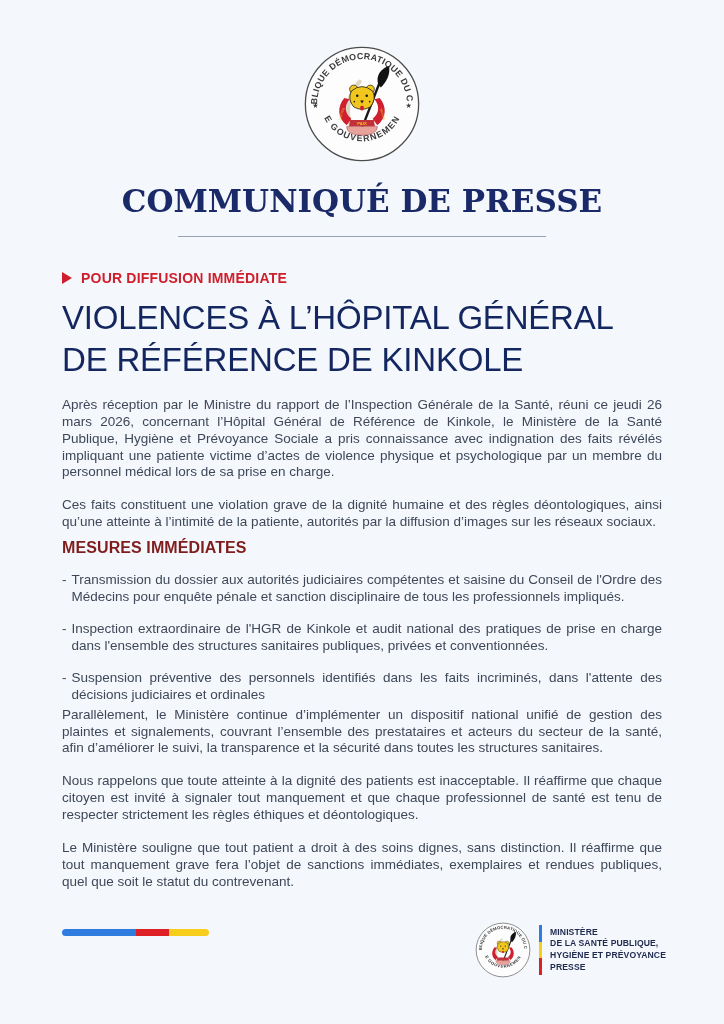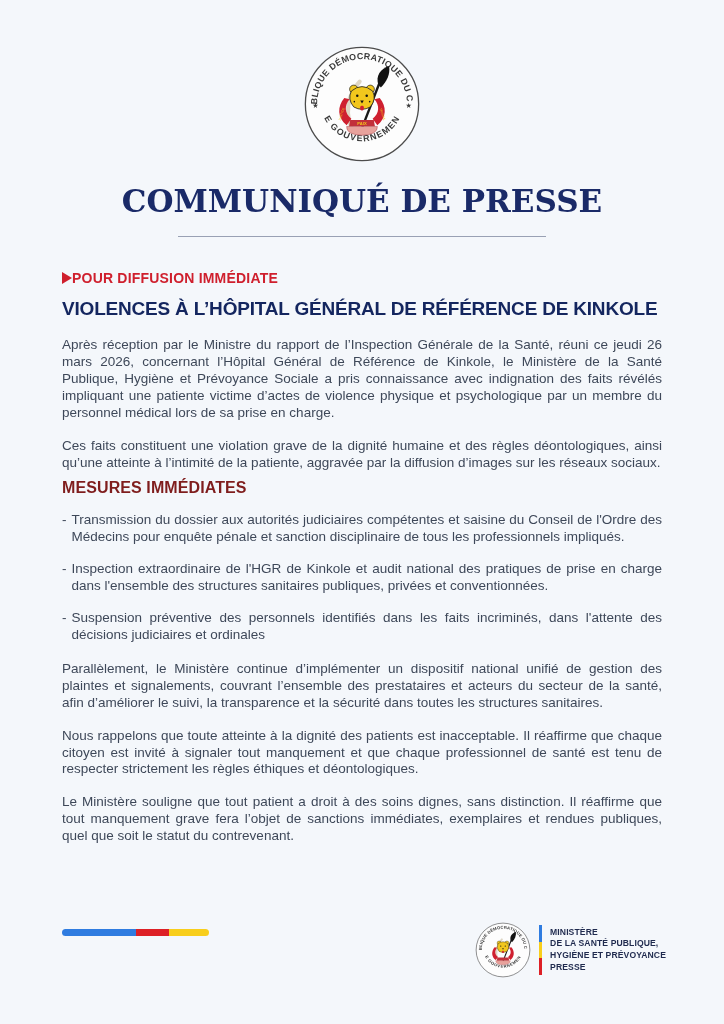--- a/index.html
+++ b/index.html
@@ -27,38 +27,38 @@
     color: #1a2a68;
   }
   .title-divider {
     width: 368px;
     height: 0;
     border-top: 1px solid #99a1b4;
     margin: 17px auto 0;
   }
   
   .content { width: 600px; margin: 33px auto 0; }
-  .release-row { display: flex; align-items: center; }
+  .release-row { display: flex; align-items: center; gap: 9px; }
   .tri-icon {
     width: 0; height: 0;
     border-left: 10px solid #cf1f2d;
     border-top: 6px solid transparent;
     border-bottom: 6px solid transparent;
   }
   .release-label {
     color: #cf1f2d;
     font-weight: 700;
     font-size: 14px;
     letter-spacing: 0.2px;
   }
   .headline {
     margin-top: 11px;
     color: #14265f;
-    font-weight: 700;
-    font-size: 19px;
+    font-weight: 400;
+    font-size: 33px;
     line-height: 1.27;
     letter-spacing: -0.2px;
   }
   .body-p {
     margin-top: 16px;
     font-size: 13.5px;
     line-height: 16.9px;
     text-align: justify;
     color: #3e4859;
   }
@@ -72,21 +72,21 @@
   .measures-list { list-style: none; margin-top: 2px; }
   .measures-list li {
     display: flex;
     margin-top: 15px;
     font-size: 13.5px;
     line-height: 16.9px;
     color: #3e4859;
   }
   .measures-list .dash { flex: 0 0 auto; margin-right: 5px; }
   .measures-list .li-text { text-align: justify; }
-  .after-list { margin-top: 17px; }
+  .after-list { margin-top: 3px; }
   .tight { }
   
   .footer {
     position: absolute;
     left: 62px; right: 58px; top: 922px;
     display: flex;
     justify-content: space-between;
     align-items: flex-start;
   }
   .footer-left { padding-top: 7px; }
@@ -165,21 +165,21 @@
   <div class="content">
 
     <div class="release-row">
       <span class="tri-icon"></span>
       <span class="release-label">POUR DIFFUSION IMMÉDIATE</span>
     </div>
 
     <h1 class="headline">VIOLENCES À L’HÔPITAL GÉNÉRAL DE RÉFÉRENCE DE KINKOLE</h1>
 
     <p class="body-p">Après réception par le Ministre du rapport de l’Inspection Générale de la Santé, réuni ce jeudi 26 mars 2026, concernant l’Hôpital Général de Référence de Kinkole, le Ministère de la Santé Publique, Hygiène et Prévoyance Sociale a pris connaissance avec indignation des faits révélés impliquant une patiente victime d’actes de violence physique et psychologique par un membre du personnel médical lors de sa prise en charge.</p>
-    <p class="body-p">Ces faits constituent une violation grave de la dignité humaine et des règles déontologiques, ainsi qu’une atteinte à l’intimité de la patiente, aggravée par la diffusion d’images sur les réseaux sociaux.</p>
+    <p class="body-p">Ces faits constituent une violation grave de la dignité humaine et des règles déontologiques, ainsi qu’une atteinte à l’intimité de la patiente, autorités par la diffusion d’images sur les réseaux sociaux.</p>
 
     <div class="measures-heading">MESURES IMMÉDIATES</div>
 
     <ul class="measures-list">
       <li>
         <span class="dash">-</span>
         <span class="li-text">Transmission du dossier aux autorités judiciaires compétentes et saisine du Conseil de l'Ordre des Médecins pour enquête pénale et sanction disciplinaire de tous les professionnels impliqués.</span>
       </li>
       <li>
         <span class="dash">-</span>

